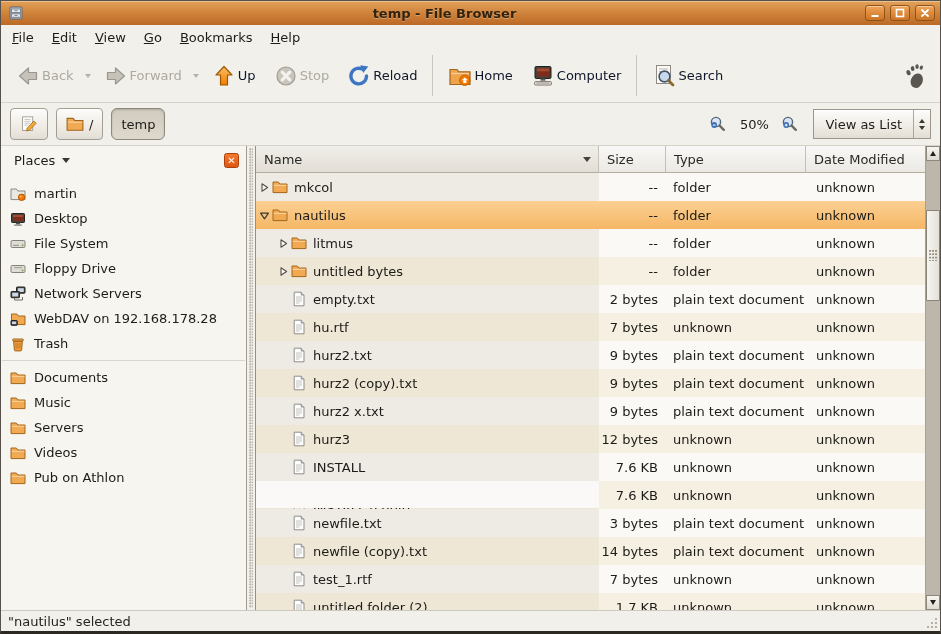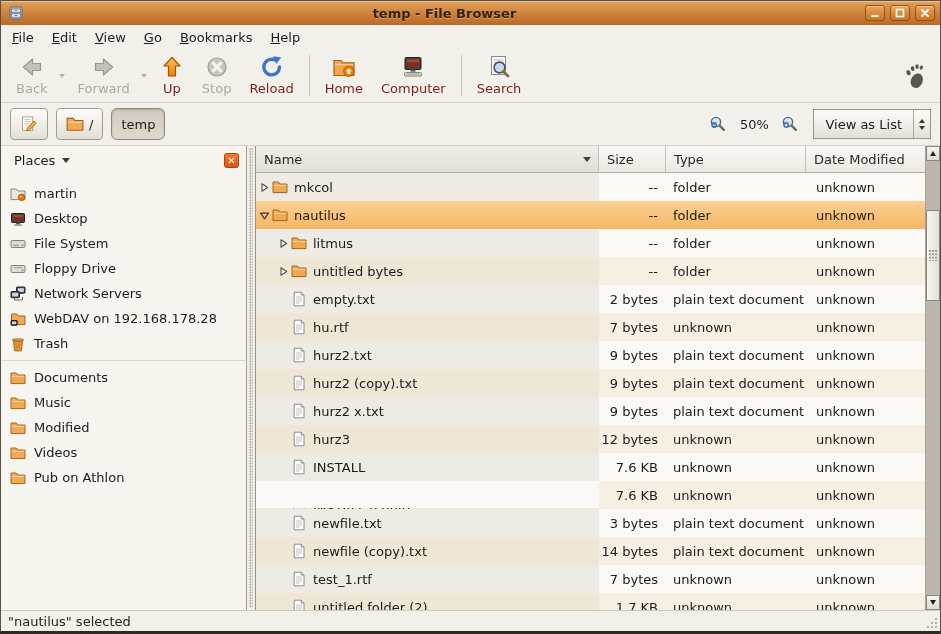--- a/index.html
+++ b/index.html
@@ -24,23 +24,23 @@
     display:flex;align-items:center;justify-content:center;}
   .wbtn svg{width:10px;height:10px;}
   
   .menubar{height:24px;flex:none;display:flex;align-items:center;padding:0 2px;background:#F2F0EA;}
   .menu-item{padding:3px 9px;}
   .menu-item u{text-decoration-thickness:1px;}
   
   .toolbar{height:54px;flex:none;display:flex;align-items:center;padding:1px 8px 1px 6px;
     background:#F2F0EA;border-bottom:1px solid #D7D3CA;}
   .tgroup{display:flex;align-items:center;margin:0 1px;}
-  .tbtn{display:flex;flex-direction:column;align-items:center;gap:2px;padding:2px 8px;}
+  .tbtn{display:flex;flex-direction:row;align-items:center;gap:2px;padding:2px 8px;}
   .tbtn .icon svg{width:24px;height:24px;}
-  .tlabel{color:#7f1d1d;}
+  .tlabel{color:#0f172a;}
   .tgroup.disabled .tlabel{color:#ADA9A0;}
   .ddbtn{padding:0 3px;display:flex;align-items:center;align-self:center;height:30px;}
   .ddarrow{width:0;height:0;border-left:3.5px solid transparent;border-right:3.5px solid transparent;border-top:4px solid #B6B2A9;}
   .tsep{width:1px;background:#CBC7BE;align-self:stretch;margin:5px 6px;}
   .throbber{margin-left:auto;width:28px;height:28px;margin-right:4px;}
   .throbber svg{width:28px;height:28px;}
   
   .locationbar{height:43px;flex:none;display:flex;align-items:center;gap:8px;padding:5px 9px;
     background:#F2F0EA;border-bottom:1px solid #D7D3CA;}
   .lbtn{height:32px;border:1px solid #A39E94;border-radius:4px;
@@ -438,21 +438,21 @@
             </span>
             <span class="slabel">Music</span>
           </div>
           <div class="side-item">
             <span class="icon">
               <svg viewBox="0 0 16 16">
                 <path d="M1 3 h5.3 l1.6 2 H15 v8.6 H1 Z" fill="#F1A952" stroke="#A2661C"></path>
                 <path d="M1.8 6.4 h12.6" stroke="#F9CD95" stroke-width="1.2"></path>
               </svg>
             </span>
-            <span class="slabel">Modified</span>
+            <span class="slabel">Servers</span>
           </div>
           <div class="side-item">
             <span class="icon">
               <svg viewBox="0 0 16 16">
                 <path d="M1 3 h5.3 l1.6 2 H15 v8.6 H1 Z" fill="#F1A952" stroke="#A2661C"></path>
                 <path d="M1.8 6.4 h12.6" stroke="#F9CD95" stroke-width="1.2"></path>
               </svg>
             </span>
             <span class="slabel">Videos</span>
           </div>

